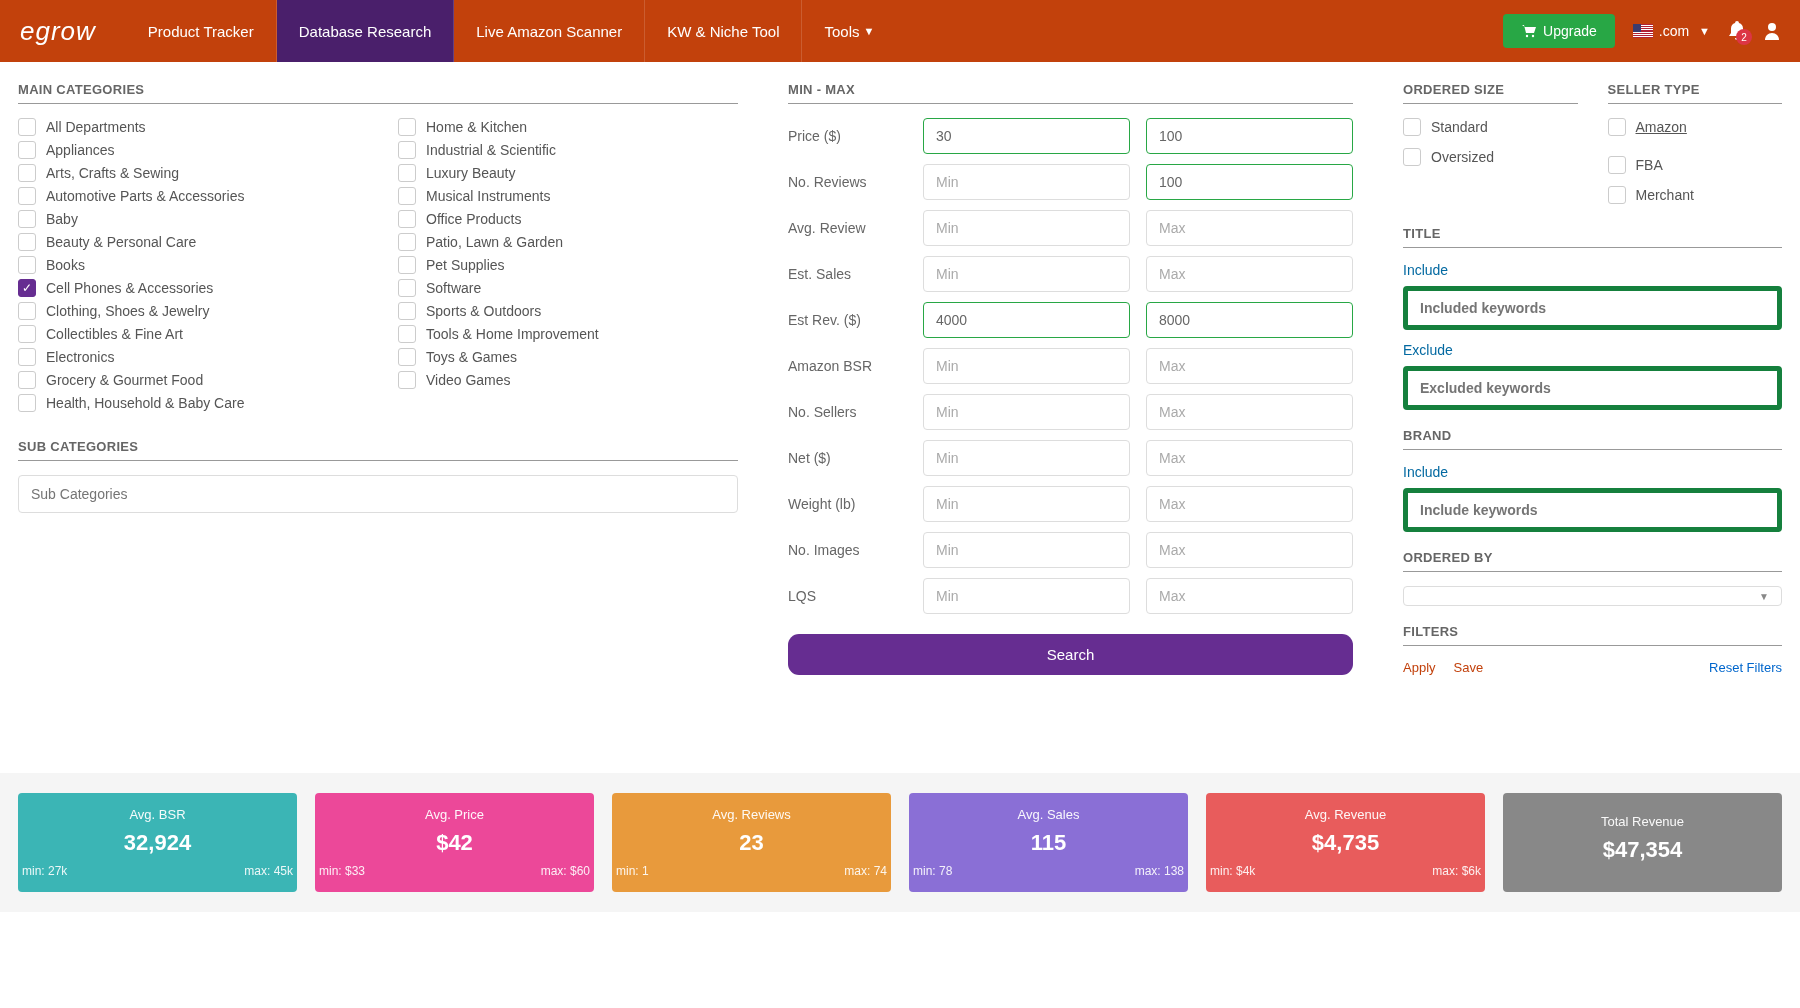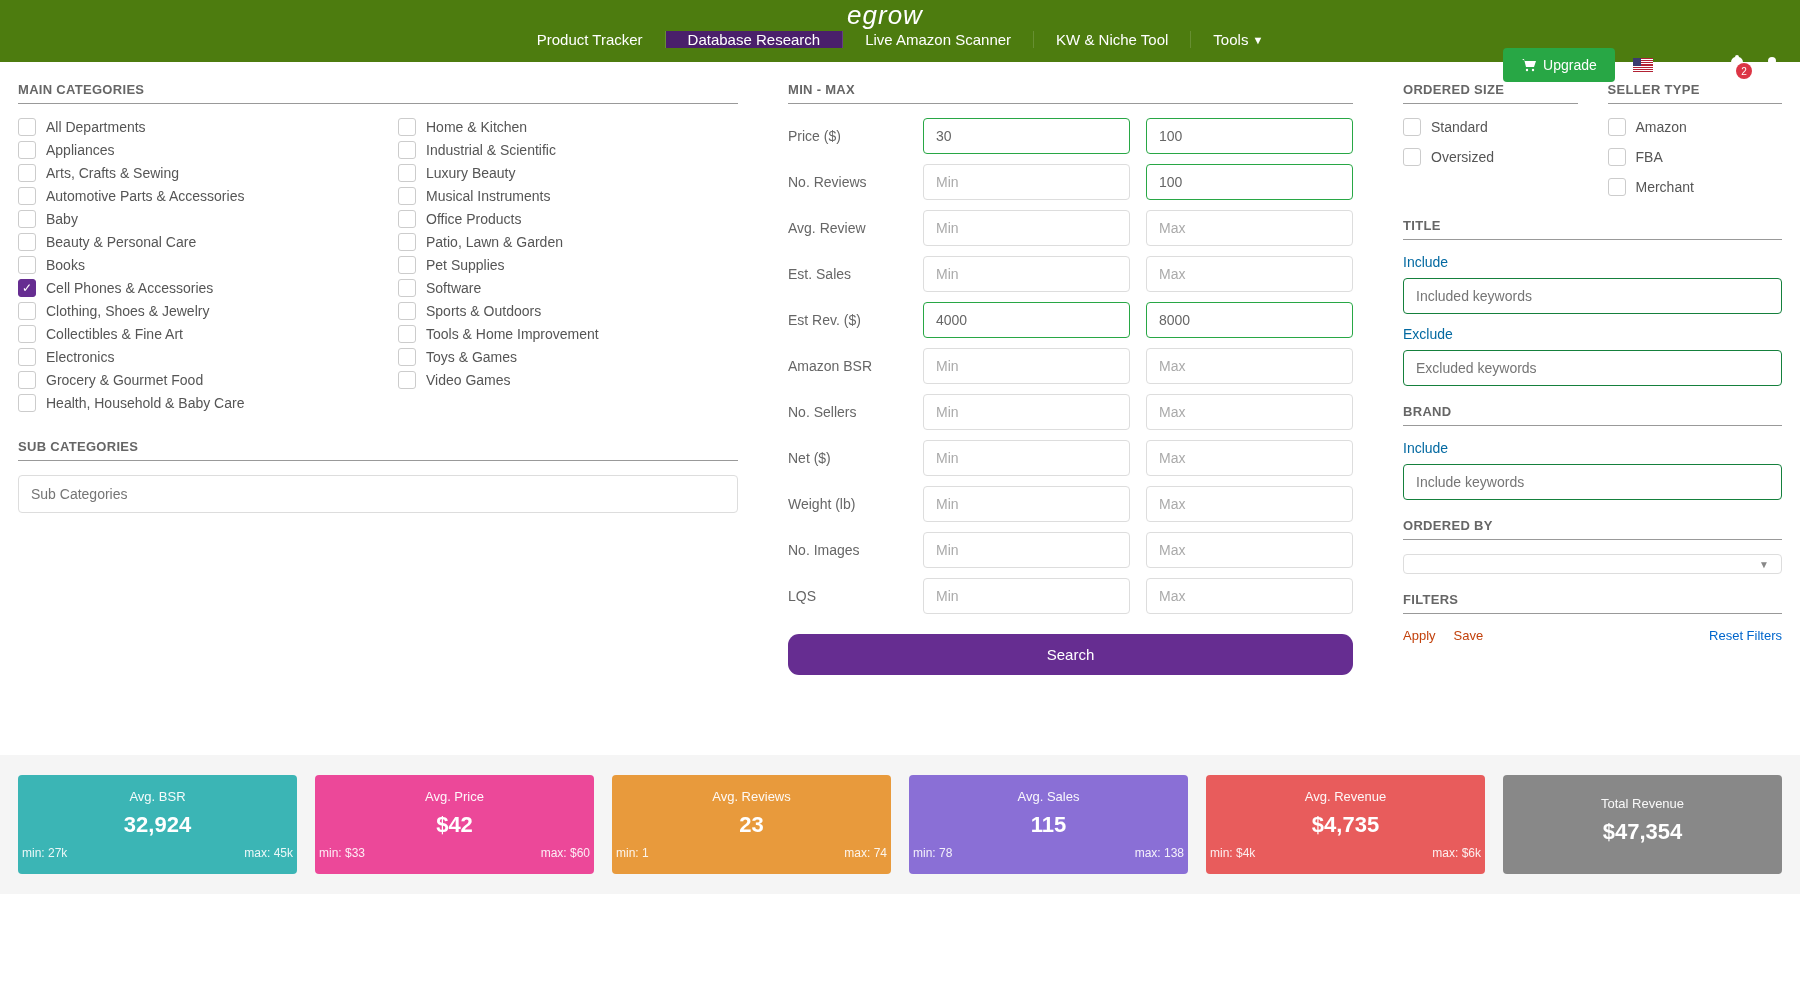--- a/index.html
+++ b/index.html
@@ -1,19 +1,19 @@
 <!DOCTYPE html>
 <html><head>
 <meta charset="utf-8">
 <style>
 * { box-sizing: border-box; margin: 0; padding: 0; }
 body { font-family: -apple-system, BlinkMacSystemFont, 'Segoe UI', sans-serif; font-size: 14px; color: #555; background: #fff; }
 
 
-.navbar { background: #4d7c0f; height: 62px; display: flex; align-items: center; padding: 0 20px; color: white; flex-direction: column; }
+.navbar { background: #c2410c; height: 62px; display: flex; align-items: center; padding: 0 20px; color: white; }
 .logo { font-size: 26px; font-weight: 400; letter-spacing: 1px; margin-right: 30px; font-style: italic; }
 .nav-tabs { display: flex; height: 100%; }
 .nav-tab { padding: 0 22px; display: flex; align-items: center; cursor: pointer; font-size: 15px; border-right: 1px solid rgba(255,255,255,0.15); }
 .nav-tab.active { background: #4a1f6b; }
 .nav-tab:last-of-type { border-right: none; }
 .nav-right { margin-left: auto; display: flex; align-items: center; gap: 18px; }
 .upgrade-btn { background: #28a745; color: white; padding: 9px 18px; border-radius: 4px; cursor: pointer; border: none; display: flex; align-items: center; gap: 6px; font-size: 14px; }
 .region { display: flex; align-items: center; gap: 6px; cursor: pointer; }
 .flag { width: 20px; height: 14px; background: linear-gradient(to bottom, #b22234 0%, #b22234 8%, white 8%, white 15%, #b22234 15%, #b22234 23%, white 23%, white 31%, #b22234 31%, #b22234 38%, white 38%, white 46%, #b22234 46%, #b22234 54%, white 54%, white 62%, #b22234 62%, #b22234 69%, white 69%, white 77%, #b22234 77%, #b22234 85%, white 85%, white 92%, #b22234 92%); position: relative; }
 .flag::before { content: ''; position: absolute; top: 0; left: 0; width: 40%; height: 54%; background: #3c3b6e; }
@@ -41,21 +41,21 @@
 .filter-label { width: 135px; font-size: 14px; color: #666; }
 .filter-inputs { display: flex; gap: 16px; flex: 1; }
 .minmax { flex: 1; padding: 9px 12px; border: 1px solid #ddd; border-radius: 4px; font-size: 14px; color: #666; }
 .minmax.has-value { border-color: #28a745; }
 .minmax::placeholder { color: #aaa; }
 
 .search-btn { width: 100%; background: #662d91; color: white; padding: 12px; border: none; border-radius: 11px; font-size: 15px; cursor: pointer; margin-top: 10px; }
 
 .side-section { margin-bottom: 18px; }
 .side-label { font-size: 14px; color: #0369a1; margin-bottom: 8px; }
-.side-input { width: 100%; padding: 9px 12px; border: 1px solid #15803d; border-radius: 4px; font-size: 14px; }
+.side-input { width: 100%; padding: 9px 12px; border: 5px solid #15803d; border-radius: 4px; font-size: 14px; font-weight: bold; }
 .side-select { width: 100%; padding: 9px 12px; border: 1px solid #ddd; border-radius: 4px; font-size: 14px; background: white; position: relative; cursor: pointer; }
 .select-arrow { position: absolute; right: 12px; top: 50%; transform: translateY(-50%); font-size: 10px; color: #888; }
 
 .side-top { display: flex; gap: 30px; }
 .side-top-col { flex: 1; }
 
 .filter-actions { display: flex; gap: 18px; align-items: center; }
 .filter-link { color: #c2410c; font-size: 13px; cursor: pointer; }
 .reset-link { margin-left: auto; color: #0066cc; font-size: 13px; cursor: pointer; }
 
@@ -328,21 +328,21 @@
             </div>
             <div class="cat-item" style="margin-bottom: 12px;">
               <div class="checkbox"></div>
               <span>Oversized</span>
             </div>
           </div>
       </div>
       <div class="side-top-col">
         <div class="section-title">SELLER TYPE</div>
         <div id="seller-type-opts">
-            <div class="cat-item" style="margin-bottom: 12px;">
+            <div class="cat-item" style="margin-bottom: 20px; text-decoration: underline;">
               <div class="checkbox"></div>
               <span>Amazon</span>
             </div>
             <div class="cat-item" style="margin-bottom: 12px;">
               <div class="checkbox"></div>
               <span>FBA</span>
             </div>
             <div class="cat-item" style="margin-bottom: 12px;">
               <div class="checkbox"></div>
               <span>Merchant</span>

